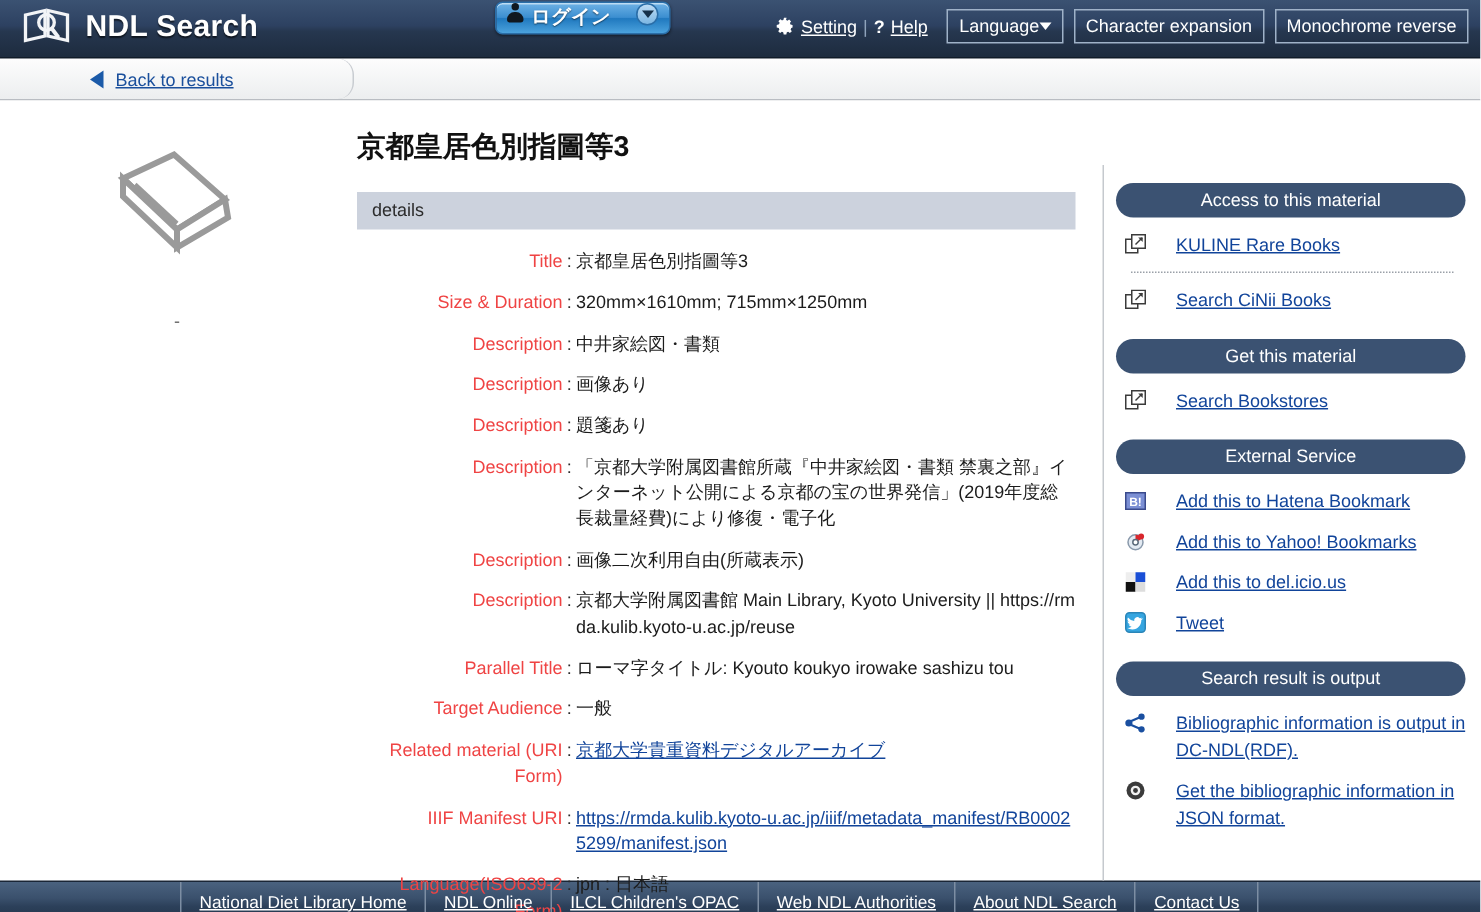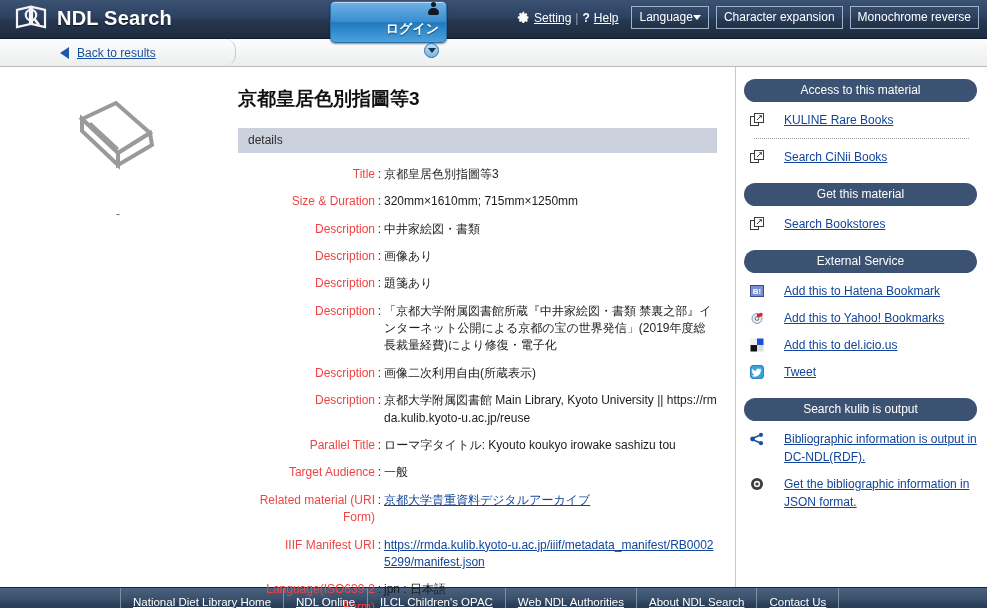--- a/index.html
+++ b/index.html
@@ -28,29 +28,28 @@
   .brand-text {
     color: #ffffff;
     font-size: 20px;
     font-weight: bold;
     letter-spacing: .2px;
     text-shadow: 0 1px 1px rgba(0,0,0,.6);
     line-height: 28px;
   }
   .login-btn {
     position: absolute; left: 330px; top: 1px;
-    width: 117px; height: 42px;
+    width: 117px; height: 22px;
     border-radius: 5px;
     border: 1px solid #2a6ea8;
     background: linear-gradient(to bottom, #6fb2e6 0%, #3b8ed0 48%, #2079bf 52%, #4ba2dd 100%);
     box-shadow: inset 0 1px 0 rgba(255,255,255,.55), 0 1px 2px rgba(0,0,0,.45);
-    display: flex; align-items: flex-end; gap: 5px;
+    display: flex; align-items: flex-start; gap: 5px;
     padding: 0 7px;
     cursor: pointer;
-    flex-direction: column;
   }
   .login-person { width: 11px; height: 13px; position: relative; flex: 0 0 auto; }
   .login-person::before {
     content:""; position:absolute; left:3px; top:0; width:5px; height:5px;
     border-radius:50%; background:#101820;
   }
   .login-person::after {
     content:""; position:absolute; left:0; top:6px; width:11px; height:7px;
     border-radius: 5px 5px 2px 2px; background:#101820;
   }
@@ -169,20 +168,21 @@
   }
   td.m-colon { width: 9px; text-align:center; color:#2a2a2a; }
   td.m-value { color:#1c1c1c; word-break: break-all; }
   td.m-value a { color:#11449a; text-decoration: underline; word-break: break-all; }
 
   
   .col-side {
     width: 252px; flex: 0 0 252px;
     border-left: 1px solid #c5c9ce;
     padding: 12px 10px 0 8px;
+    margin-top: 43px;
   }
   .side-pill {
     background: #3b5272;
     color: #ffffff;
     font-size: 12px;
     text-align: center;
     border-radius: 14px;
     padding: 4px 0 5px;
     margin-bottom: 9px;
   }
@@ -424,21 +424,21 @@
           <a>Add this to del.icio.us</a>
         </div>
         <div class="side-row">
           <svg class="ico" width="14" height="14" viewBox="0 0 14 14">
             <rect x="0.5" y="0.5" width="13" height="13" rx="2.5" fill="#35a5e0" stroke="#2a85b8"></rect>
             <path d="M11.4 4.4c-.4.2-.8.3-1.2.4.4-.3.7-.7.9-1.2-.4.25-.9.43-1.35.53a2.1 2.1 0 0 0-3.6 1.9A6 6 0 0 1 2 3.7a2.1 2.1 0 0 0 .65 2.8c-.35-.01-.68-.11-.97-.27a2.1 2.1 0 0 0 1.7 2.07c-.32.09-.66.1-.98.04a2.1 2.1 0 0 0 1.96 1.46A4.25 4.25 0 0 1 1.6 10.7a6 6 0 0 0 3.25.95c3.9 0 6.03-3.23 6.03-6.03v-.27c.41-.3.77-.67 1.05-1.1z" fill="#ffffff"></path>
           </svg>
           <a>Tweet</a>
         </div>
         <div class="spacer-8"></div>
-        <div class="side-pill">Search kulib is output</div>
+        <div class="side-pill">Search result is output</div>
         <div class="side-row">
           <svg class="ico" width="14" height="14" viewBox="0 0 14 14">
             <circle cx="11" cy="2.8" r="2.1" fill="#1a4fa0"></circle>
             <circle cx="11" cy="11.2" r="2.1" fill="#1a4fa0"></circle>
             <circle cx="2.6" cy="7" r="2.4" fill="#1a4fa0"></circle>
             <path d="M3.4 6 L10 3.2 M3.4 8 L10 10.8" stroke="#1a4fa0" stroke-width="1.5"></path>
           </svg>
           <a>Bibliographic information is output in DC-NDL(RDF).</a>
         </div>
         <div class="side-row">

